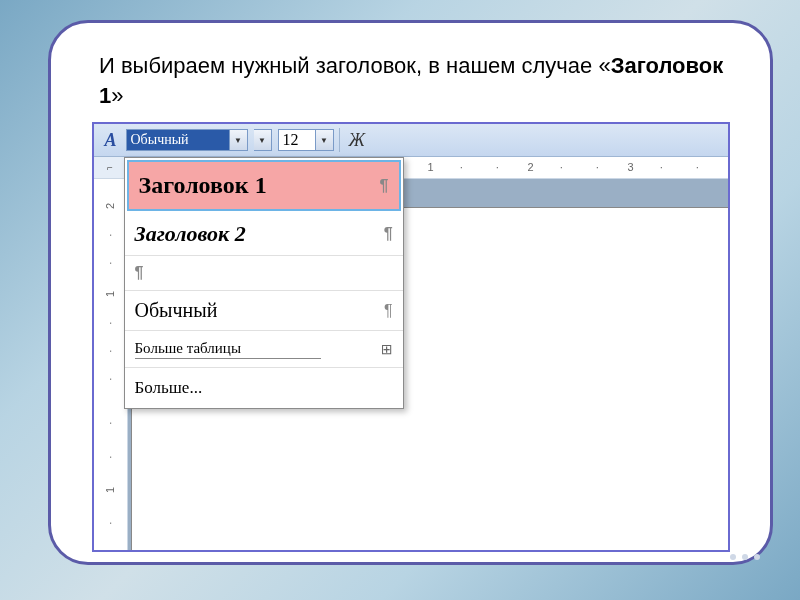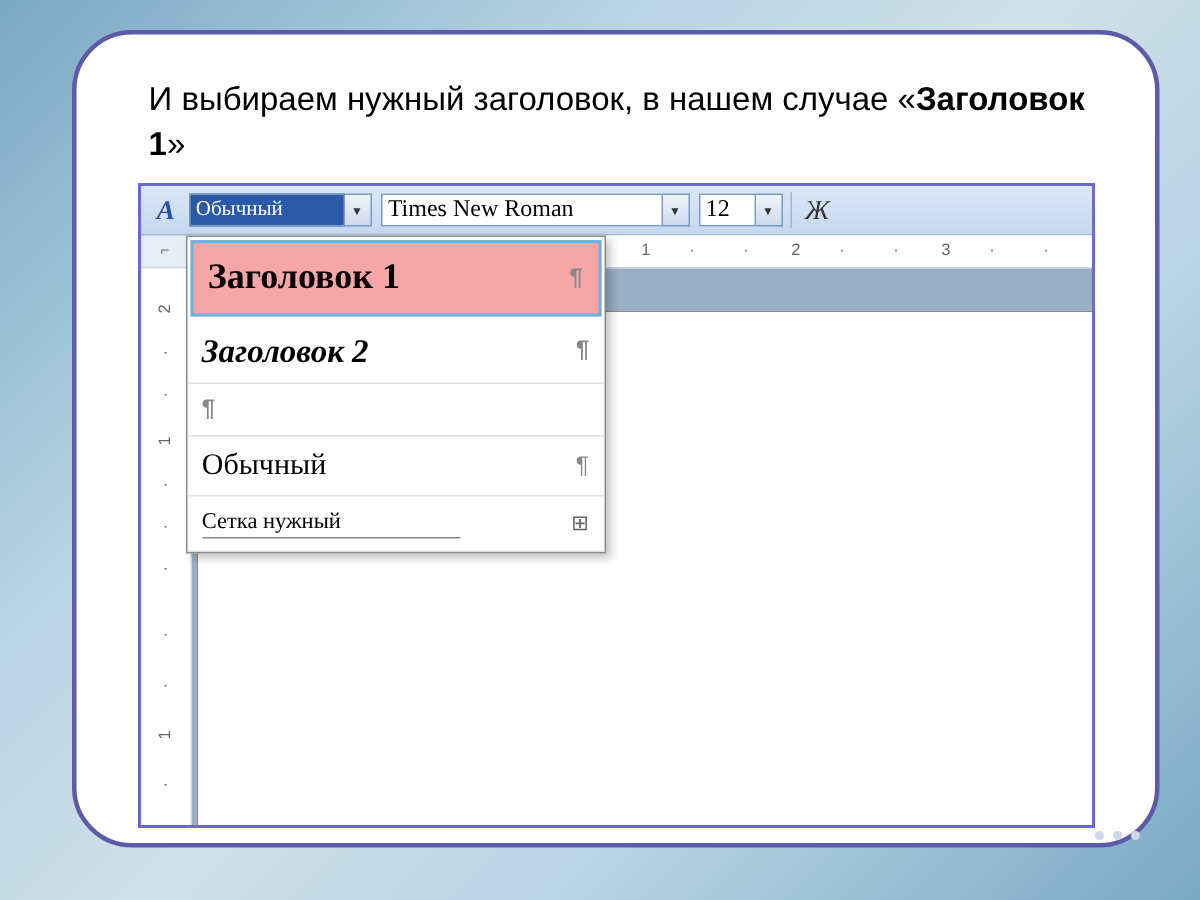--- a/index.html
+++ b/index.html
@@ -230,21 +230,20 @@
 
     <div class="toolbar">
       <div class="aa-icon">A</div>
 
       <div class="style-combo">
         <input readonly="" value="Обычный" style="">
         <div class="combo-btn">▼</div>
       </div>
 
       <div class="font-combo">
-        <input readonly="" value="Times New Roman" style="">
         <div class="combo-btn">▼</div>
       </div>
 
       <div class="size-combo">
         <input readonly="" value="12" style="">
         <div class="combo-btn">▼</div>
       </div>
 
       <div class="tb-sep"></div>
       <div class="tb-extra">Ж</div>
@@ -294,22 +293,25 @@
         <span class="pilcrow">¶</span>
       </div>
       <div class="dd-item dd-h3">
         <span class="pilcrow">¶</span>
       </div>
       <div class="dd-item dd-normal">
         <span>Обычный</span>
         <span class="pilcrow">¶</span>
       </div>
       <div class="dd-item dd-table">
-        <span class="lbl">Сетка нужный</span>
+        <span class="lbl">Больше таблицы</span>
         <span class="table-glyph">⊞</span>
+      </div>
+      <div class="dd-item dd-more">
+        <span>Больше...</span>
       </div>
     </div>
 
   </div>
 
   <div class="footer-dots">
     <span></span>
       <span></span>
       <span></span>
   </div>

